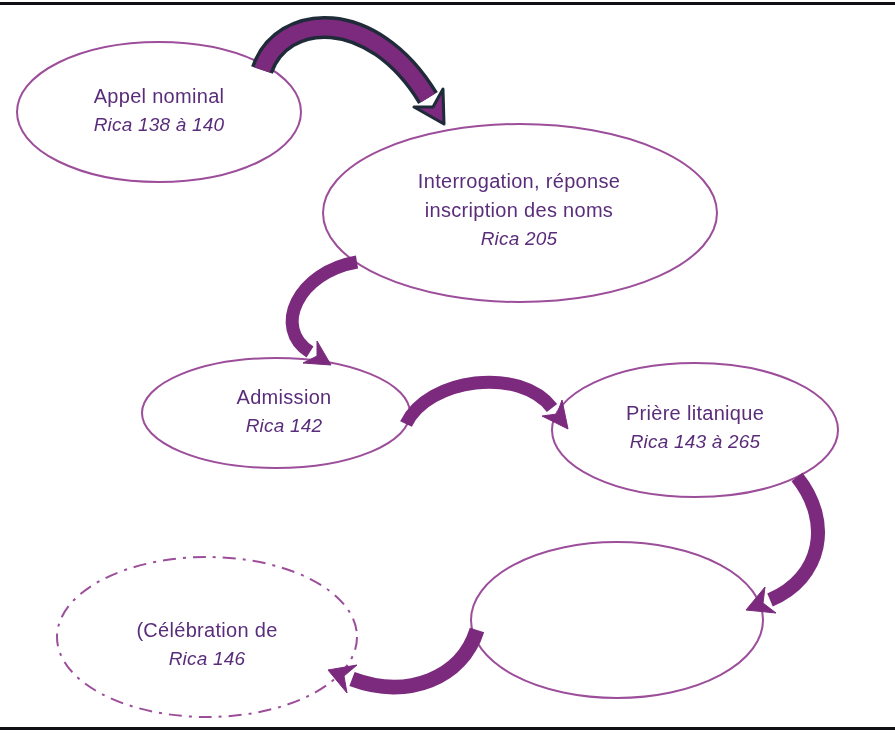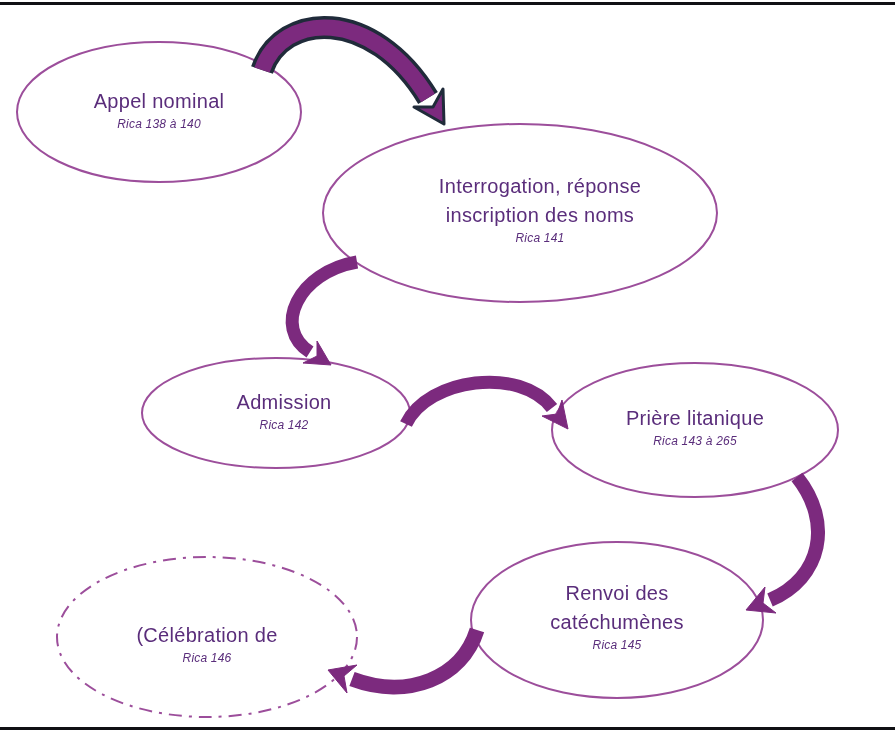--- a/index.html
+++ b/index.html
@@ -18,21 +18,21 @@
   .frame-line.bottom{top:727px;}
   .node-label{
     position:absolute;
     transform:translate(-50%,-50%);
     text-align:center;
     color:#5a2d7b;
     line-height:1.45;
     white-space:nowrap;
   }
   .node-line{font-size:20px;letter-spacing:0.3px;}
-  .node-ref{font-size:12px;font-style:italic;letter-spacing:0.2px;}
+  .node-ref{font-size:19px;font-style:italic;letter-spacing:0.2px;}
   .ellipse-outline{fill:none;stroke:#9c4e9b;stroke-width:2;}
   .ellipse-outline.dashdot{stroke-dasharray:13 7 3 7;}
   .arrow-body{fill:none;stroke:#7c2a7e;stroke-linecap:butt;}
   .arrow-head{fill:#7c2a7e;stroke:#7c2a7e;stroke-width:1;stroke-linejoin:round;}
   .arrow-body-outlined{fill:none;stroke:#202b3a;}
   .arrow-head-outlined{fill:#7c2a7e;stroke:#202b3a;stroke-width:3;stroke-linejoin:round;}
 </style>
 </head>
 <body>
 
@@ -72,41 +72,36 @@
       <path class="arrow-body" d="M 477,630 C 462,678 408,700 352,679" stroke-width="15"></path>
       <polygon class="arrow-head" points="328,670 357,665 344,676 347,693"></polygon>
     </g>
   </svg>
 
   <div class="node-label" style="left:159px;top:110px">
     <div class="node-line">Appel nominal</div>
     <div class="node-ref">Rica 138 à 140</div>
   </div>
 
-  <div class="node-label" style="left:540px;top:210px">
+  <div class="node-label" style="left:519px;top:210px">
     <div class="node-line">Interrogation, réponse</div>
     <div class="node-line">inscription des noms</div>
-    <div class="node-ref">Rica 141</div>
+    <div class="node-ref">Rica 205</div>
   </div>
 
   <div class="node-label" style="left:284px;top:411px">
     <div class="node-line">Admission</div>
     <div class="node-ref">Rica 142</div>
   </div>
 
   <div class="node-label" style="left:695px;top:427px">
     <div class="node-line">Prière litanique</div>
     <div class="node-ref">Rica 143 à 265</div>
   </div>
 
-  <div class="node-label" style="left:617px;top:617px">
-    <div class="node-line">Renvoi des</div>
-    <div class="node-line">catéchumènes</div>
-    <div class="node-ref">Rica 145</div>
-  </div>
 
   <div class="node-label" style="left:207px;top:644px">
     <div class="node-line">(Célébration de</div>
     <div class="node-ref">Rica 146</div>
   </div>
 
   <div class="frame-line top"></div>
   <div class="frame-line bottom"></div>
 
 </div>

